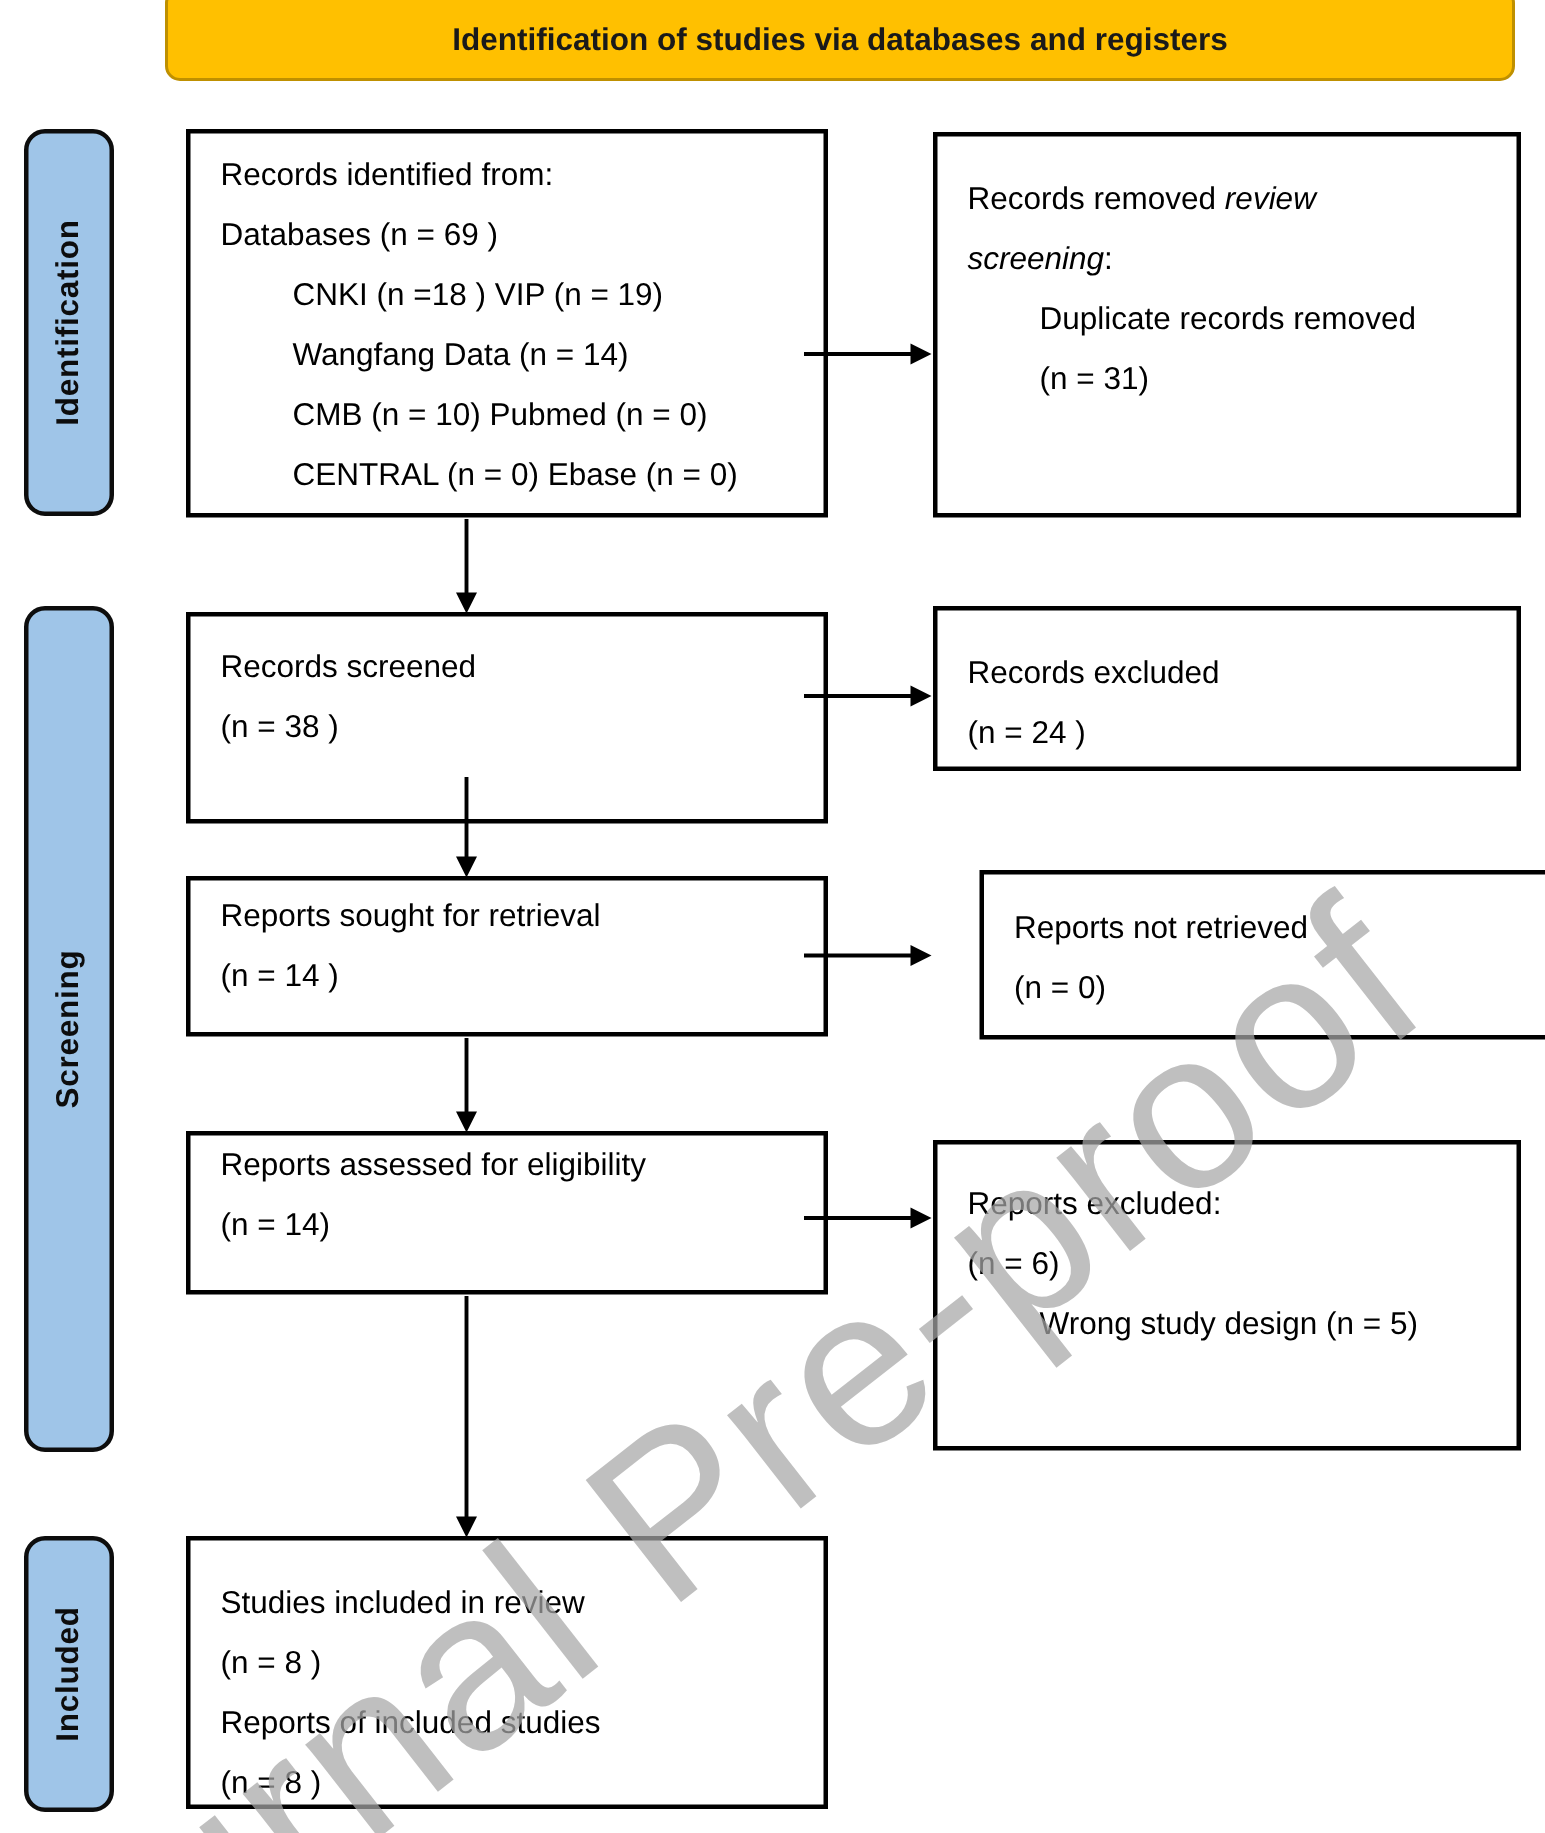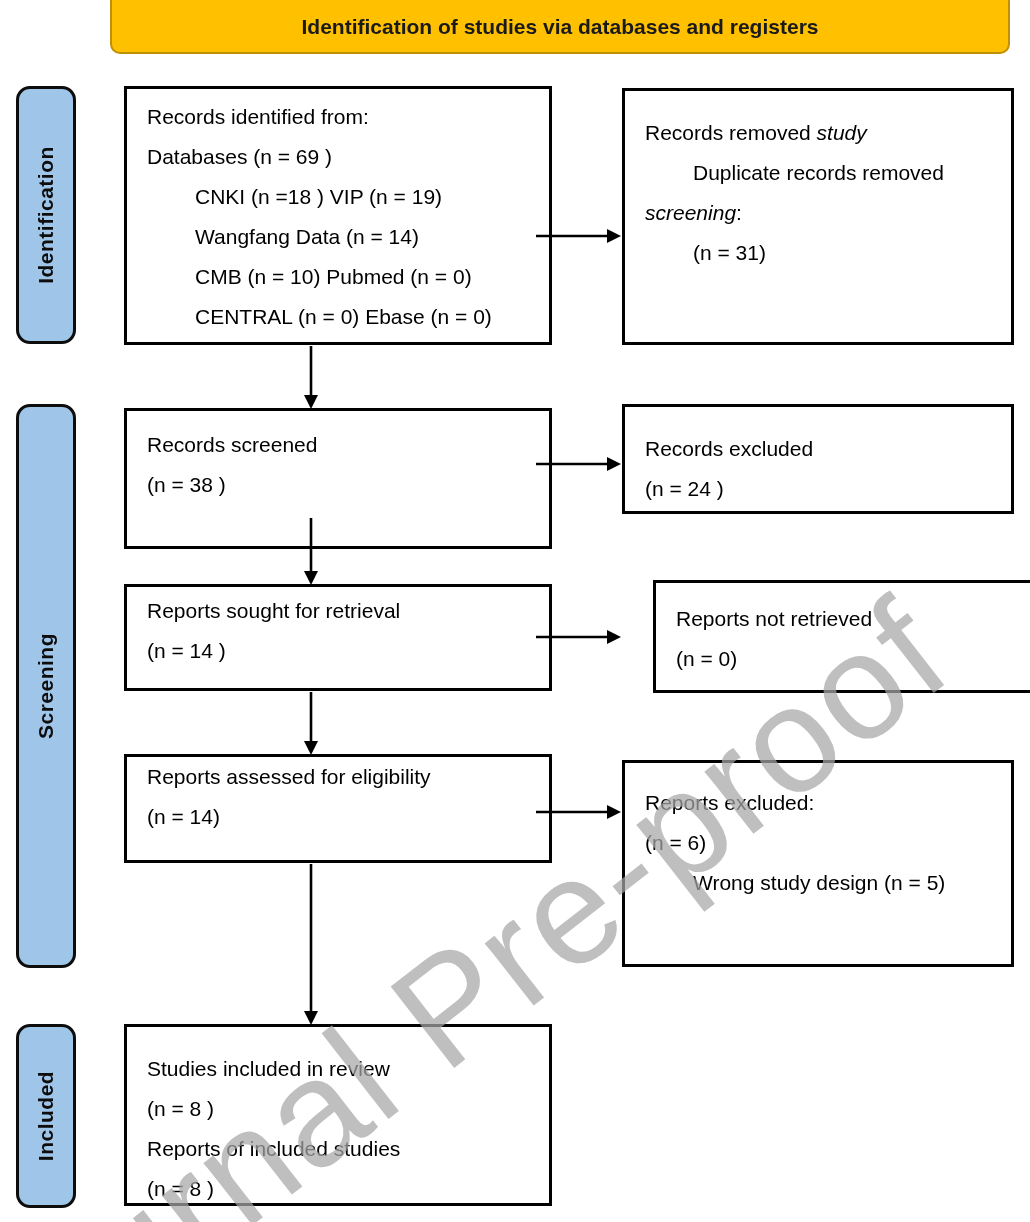--- a/index.html
+++ b/index.html
@@ -111,23 +111,23 @@
 </div>
 
 <div class="fbox b-left" id="b5">
   <div class="line">Studies included in review</div>
   <div class="line">(n = 8 )</div>
   <div class="line">Reports of included studies</div>
   <div class="line">(n = 8 )</div>
 </div>
 
 <div class="fbox b-right" id="r1">
-  <div class="line"><span>Records removed </span><i>study</i></div>
+  <div class="line"><span>Records removed </span><i>review</i></div>
+  <div class="line"><i>screening</i><span>:</span></div>
   <div class="line ind">Duplicate records removed</div>
-  <div class="line"><i>screening</i><span>:</span></div>
   <div class="line ind">(n = 31)</div>
 </div>
 
 <div class="fbox b-right" id="r2">
   <div class="line">Records excluded</div>
   <div class="line">(n = 24 )</div>
 </div>
 
 <div class="fbox b-right" id="r3">
   <div class="line">Reports not retrieved</div>

